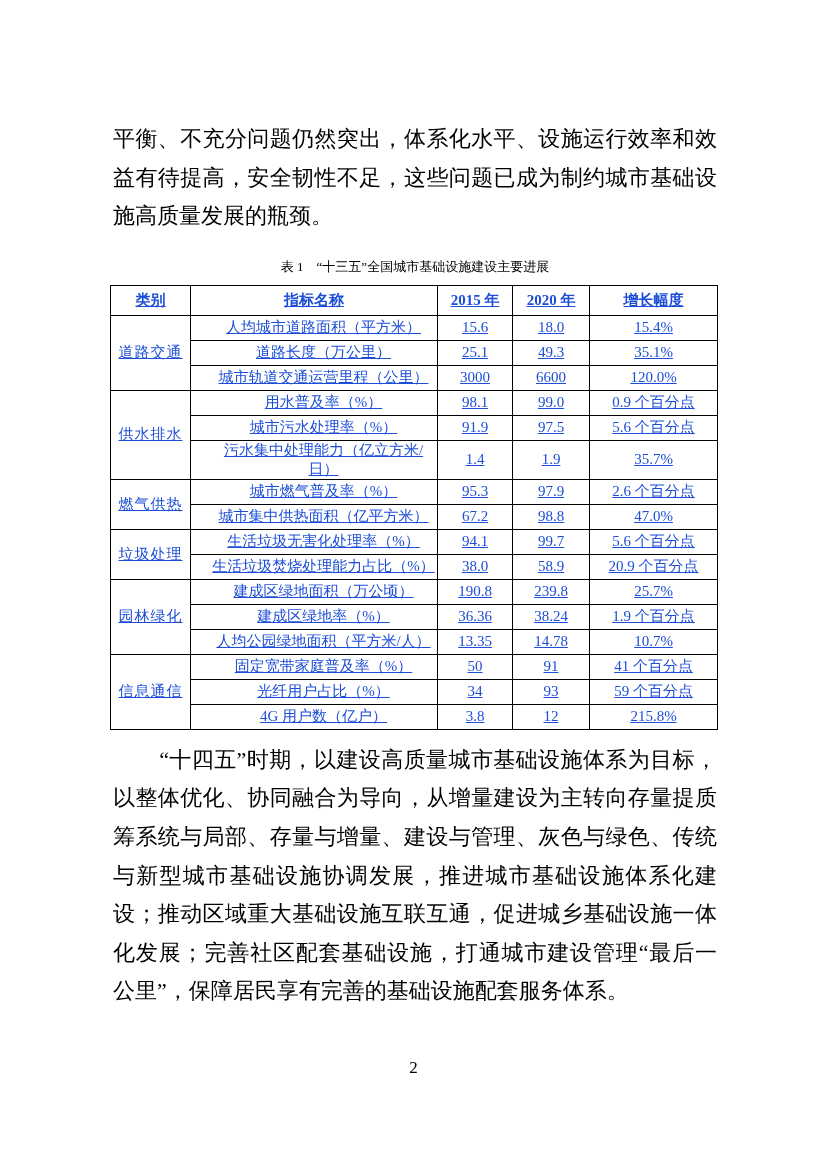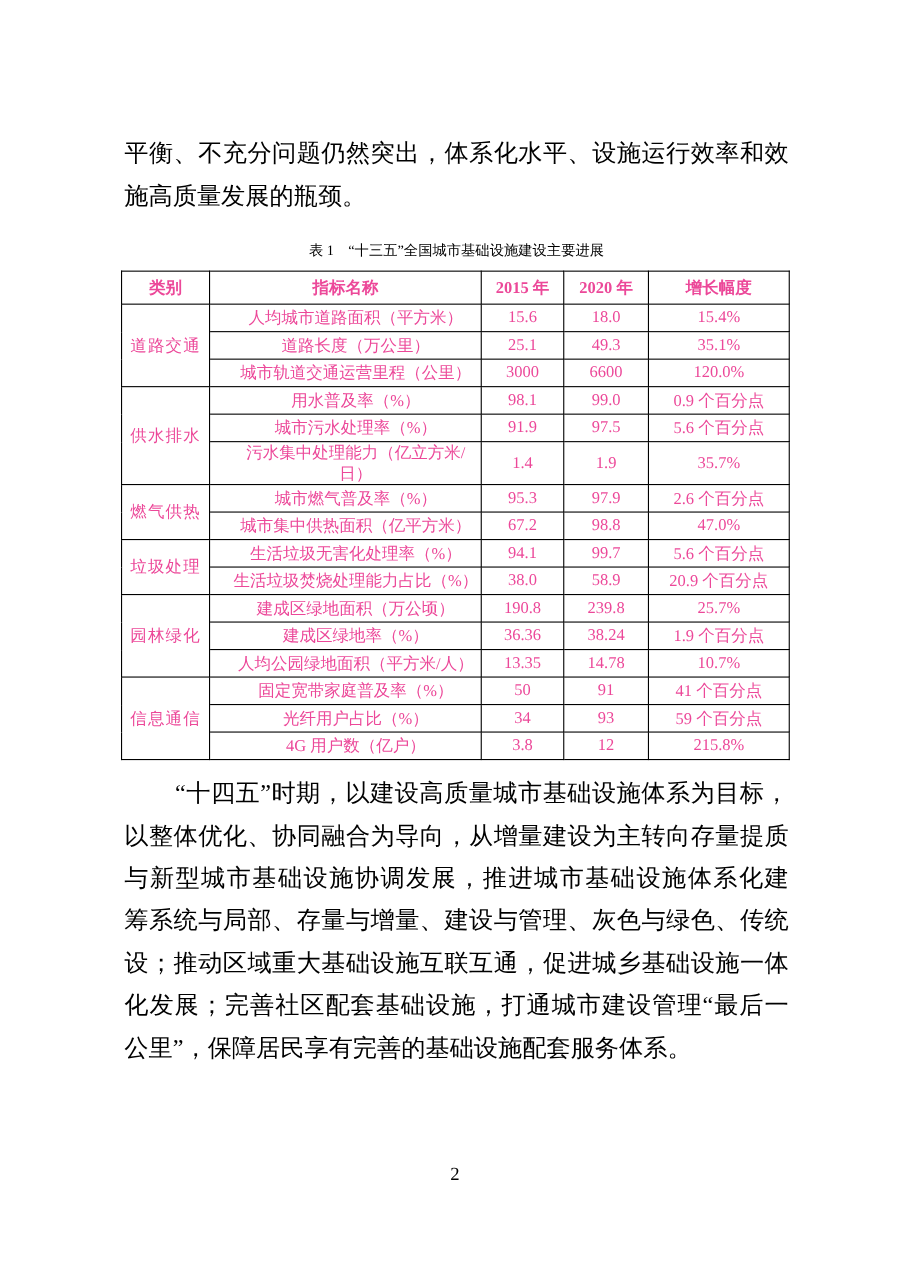--- a/index.html
+++ b/index.html
@@ -42,21 +42,22 @@
     font-size: 13px;
     line-height: 26px;
     color: #000000;
   }
   table.progress {
     margin-top: 5px;
     margin-left: -3px;
     border-collapse: collapse;
     table-layout: fixed;
     width: 607px;
-    color: #ec4899;
+    color: #1d4ed8;
+    text-decoration: underline;
   }
   table.progress col.c-cat   { width: 80px; }
   table.progress col.c-ind   { width: 247px; }
   table.progress col.c-y1    { width: 75px; }
   table.progress col.c-y2    { width: 77px; }
   table.progress col.c-gr    { width: 128px; }
   table.progress th, table.progress td {
     border: 1px solid #000000;
     font-size: 15px;
     vertical-align: middle;
@@ -80,20 +81,21 @@
   }
 </style>
 </head>
 <body>
 
 <div class="page">
   <div class="content">
 
     <div class="para">
       <div class="line">平衡、不充分问题仍然突出，体系化水平、设施运行效率和效</div>
+      <div class="line">益有待提高，安全韧性不足，这些问题已成为制约城市基础设</div>
       <div class="line final">施高质量发展的瓶颈。</div>
     </div>
 
     <div class="tbl-caption">表 1　“十三五”全国城市基础设施建设主要进展</div>
 
     <table class="progress">
       <colgroup>
         <col class="c-cat">
           <col class="c-ind">
           <col class="c-y1">
@@ -215,22 +217,22 @@
         <td>3.8</td>
         <td>12</td>
         <td>215.8%</td>
       </tr>
     </tbody>
       </table>
 
     <div class="para" style="margin-top: 11px;">
       <div class="line indent">“十四五”时期，以建设高质量城市基础设施体系为目标，</div>
       <div class="line">以整体优化、协同融合为导向，从增量建设为主转向存量提质</div>
+      <div class="line">筹系统与局部、存量与增量、建设与管理、灰色与绿色、传统</div>
       <div class="line">与新型城市基础设施协调发展，推进城市基础设施体系化建</div>
-      <div class="line">筹系统与局部、存量与增量、建设与管理、灰色与绿色、传统</div>
       <div class="line">设；推动区域重大基础设施互联互通，促进城乡基础设施一体</div>
       <div class="line">化发展；完善社区配套基础设施，打通城市建设管理“最后一</div>
       <div class="line final">公里”，保障居民享有完善的基础设施配套服务体系。</div>
     </div>
 
   </div>
 
   <div class="page-number">2</div>
 </div>
 

